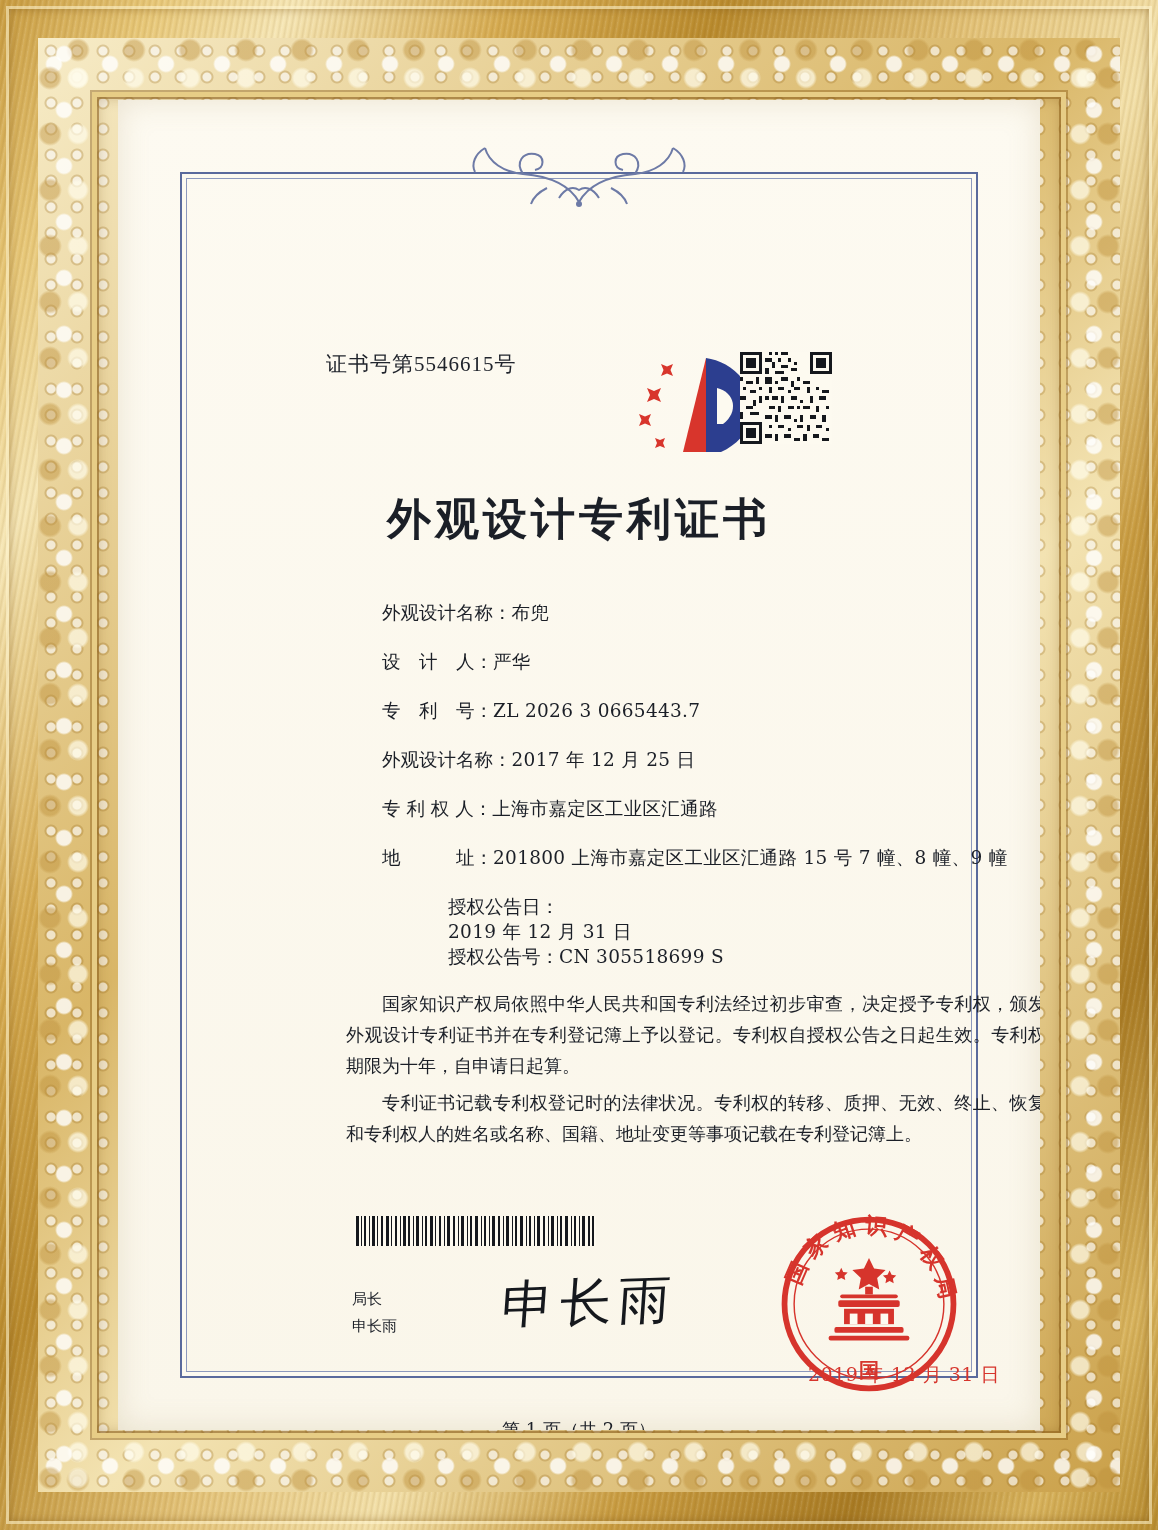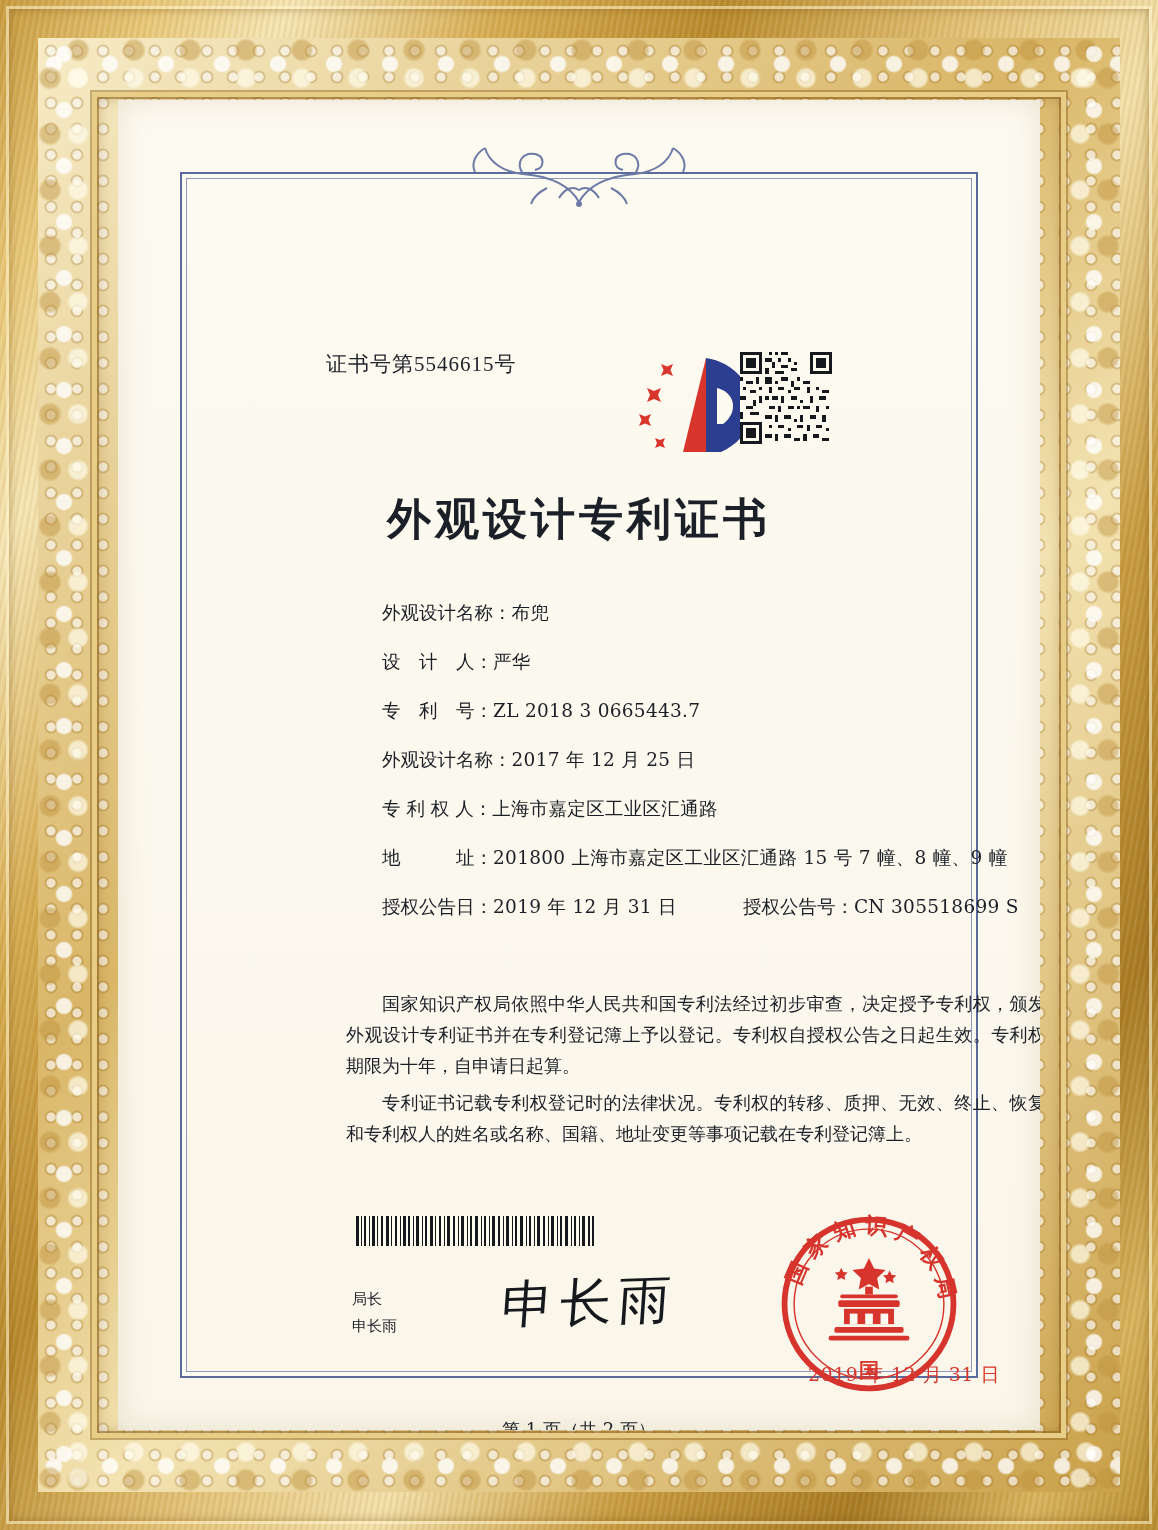--- a/index.html
+++ b/index.html
@@ -193,21 +193,21 @@
   .field-label {
     white-space: pre;
     font-family: "DejaVu Serif", serif;
     font-size: 18.5px;
   }
   .field-value {
     font-family: "DejaVu Serif", serif;
     font-size: 18.5px;
     letter-spacing: 0.3px;
   }
-  .row-split { display: flex; align-items: baseline; }
+  .row-split { display: flex; align-items: baseline; flex-direction: column; }
   .row-split .second {
     margin-left: 66px;
     display: flex;
     align-items: baseline;
   }
 
   
   .paras {
     position: absolute;
     left: 228px;
@@ -424,21 +424,21 @@
     <div class="field-row">
       <span class="field-label">外观设计名称：</span>
       <span class="field-value">布兜</span>
     </div>
     <div class="field-row">
       <span class="field-label">设　计　人：</span>
       <span class="field-value">严华</span>
     </div>
     <div class="field-row">
       <span class="field-label">专　利　号：</span>
-      <span class="field-value">ZL 2018 3 0665443.7</span>
+      <span class="field-value">ZL 2026 3 0665443.7</span>
     </div>
     <div class="field-row">
       <span class="field-label">外观设计名称：</span>
       <span class="field-value">2017 年 12 月 25 日</span>
     </div>
     <div class="field-row">
       <span class="field-label">专 利 权 人：</span>
       <span class="field-value">上海市嘉定区工业区汇通路</span>
     </div>
     <div class="field-row">

